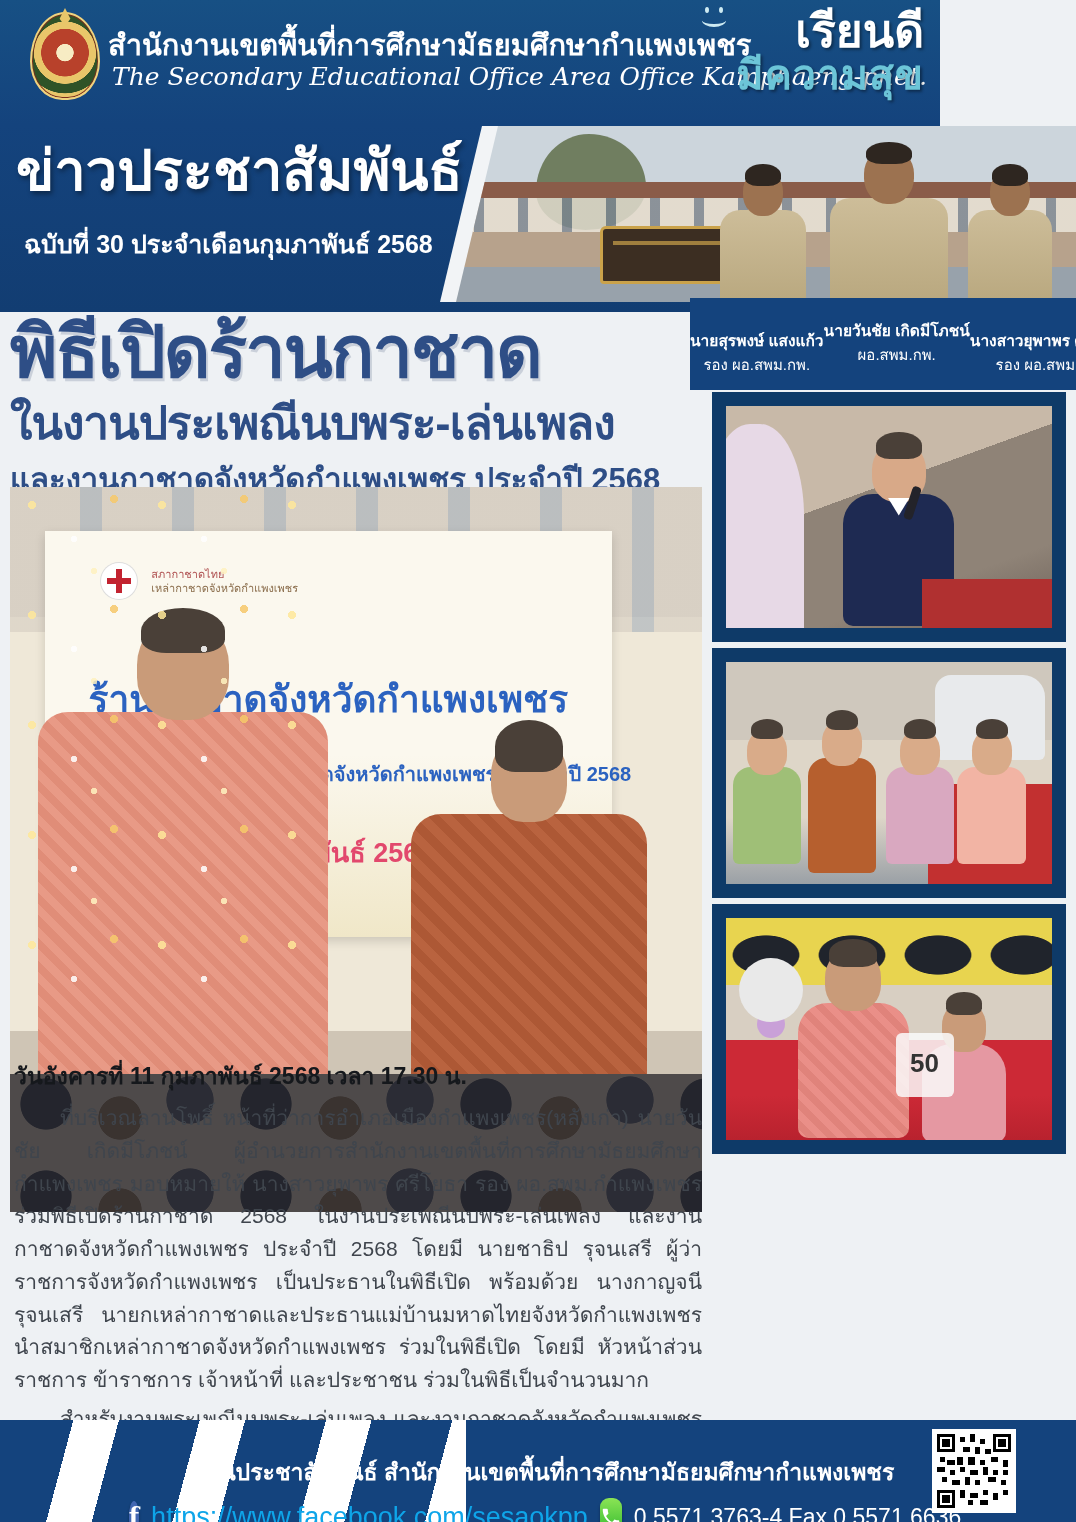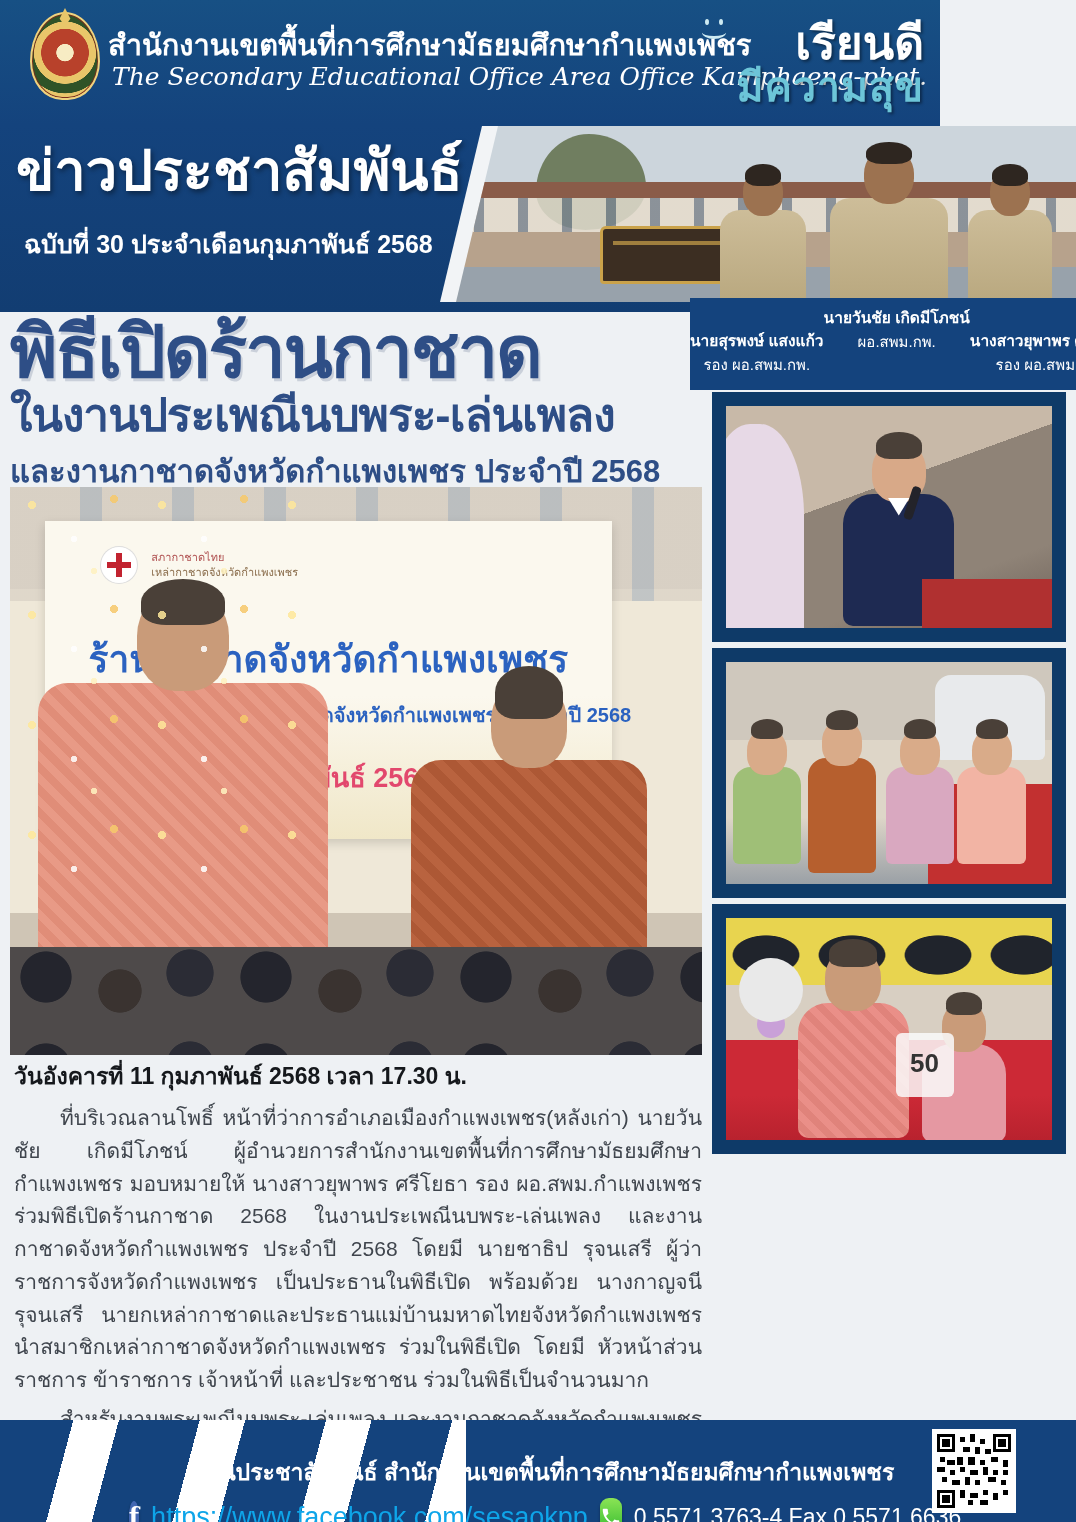--- a/index.html
+++ b/index.html
@@ -17,21 +17,21 @@
     width:70px; height:88px; border-radius:50% 50% 46% 46%/56% 56% 44% 44%;
     background:
       radial-gradient(circle at 50% 46%, #f7ecc4 0 15%, #b8412b 16% 42%, #e9c66a 43% 55%, #2f5327 56% 72%, #e9c66a 73% 84%, #b8412b 85% 100%);
     border:2px solid #f0d27e; box-shadow:0 0 0 1px #7a2d1c inset;
   }
   .logo .flame { position:absolute; left:26px; top:-4px; width:18px; height:18px;
     background:#e9c66a; clip-path:polygon(50% 0,80% 60%,50% 100%,20% 60%); }
   .org-th { position:absolute; left:108px; top:22px; font-size:29px; font-weight:700; color:#ffffff; white-space:nowrap; }
   .org-en { position:absolute; left:112px; top:62px; font-size:25px; font-style:italic; color:#ffffff;
     font-family:"DejaVu Serif","Liberation Serif",serif; white-space:nowrap; }
-  .slogan { position:absolute; right:16px; top:20px; text-align:right; line-height:1.02; }
+  .slogan { position:absolute; right:16px; top:8px; text-align:right; line-height:1.02; }
   .slogan-l1 { font-size:46px; font-weight:800; color:#ffffff; text-shadow:2px 2px 3px rgba(0,0,0,.4); position:relative; }
   .smiley { position:absolute; left:-34px; top:6px; width:24px; height:13px;
     border-bottom:3px solid #cdeaf2; border-radius:50%; display:inline-block; }
   .smiley::before,.smiley::after { content:""; position:absolute; top:-7px; width:4px; height:6px; background:#cdeaf2; border-radius:50%; }
   .smiley::before { left:3px; } .smiley::after { right:3px; }
   .slogan-l2 { font-size:41px; font-weight:800; color:#6cc5d8; text-shadow:2px 2px 3px rgba(0,0,0,.4); letter-spacing:1px; }
   .news-title { position:absolute; left:16px; top:126px; font-size:56px; font-weight:800; color:#ffffff;
     text-shadow:2px 3px 5px rgba(0,0,0,.4); white-space:nowrap; }
   .issue { position:absolute; left:24px; top:224px; font-size:25px; font-weight:600; color:#ffffff; white-space:nowrap; }
 
@@ -54,34 +54,34 @@
     position:relative; }
   .off-head::before { content:""; position:absolute; left:2px; right:2px; top:-6px; height:22px; background:#2e2620; border-radius:50% 50% 35% 35%; }
   .off-body { width:100%; height:92px; margin-top:-6px; background:linear-gradient(#cdbd99,#b9a87f); border-radius:20px 20px 0 0; }
   .off-1 { left:280px; width:86px; } .off-2 { left:390px; width:118px; } .off-2 .off-head { width:50px; height:56px; } .off-2 .off-body{ height:104px; }
   .off-3 { left:528px; width:84px; }
 
   
   .names-bar { position:absolute; left:690px; top:298px; width:386px; height:92px;
     background:#14437d; color:#fff; display:grid; grid-template-columns:1.02fr 1.05fr 1.02fr; }
   .name-cell { text-align:center; }
-  .name-cell.center { padding-top:7px; }
+  .name-cell.center { padding-top:20px; }
   .name-cell.side { padding-top:30px; }
   .person-name { font-size:15.5px; font-weight:700; white-space:nowrap; }
   .person-title { font-size:15px; }
 
   
   .headline { position:absolute; left:10px; top:316px; width:706px; color:#2e4e86; }
   .h-l1 { font-size:72px; font-weight:700; line-height:1.02; letter-spacing:-2px; white-space:nowrap;
     text-shadow:2px 3px 0 rgba(40,60,100,.18); }
-  .h-l2 { font-size:46px; font-weight:800; line-height:1.05; letter-spacing:-1px; white-space:nowrap; margin-top:2px; }
+  .h-l2 { font-size:46px; font-weight:800; line-height:1.05; letter-spacing:-1px; white-space:nowrap; margin-top:10px; }
   .h-l3 { font-size:31px; font-weight:800; white-space:nowrap; margin-top:6px; }
 
   
-  .main-photo { position:absolute; left:10px; top:487px; width:692px; height:568px; overflow:hidden;
+  .main-photo { position:absolute; left:10px; top:487px; width:692px; height:725px; overflow:hidden;
     background:linear-gradient(180deg,#d9d1c5 0 18%,#efe8d8 18% 75%,#cfc5b5 75% 100%); }
   .mp-bldg { position:absolute; left:0; top:0; width:100%; height:20%;
     background:repeating-linear-gradient(90deg,#d8d0c4 0 70px,#aeb6bd 70px 92px); opacity:.7; }
   .mp-banner { position:absolute; left:5%; top:6%; width:82%; height:56%;
     background:linear-gradient(180deg,#fbf8ee 0 55%,#f0e7c8 100%); box-shadow:0 4px 10px rgba(0,0,0,.15); }
   .redcross-row { position:absolute; left:10%; top:8%; display:flex; align-items:center; gap:14px; }
   .redcross { width:36px; height:36px; background:#fff; border-radius:50%; position:relative; box-shadow:0 0 0 1px #ddd; }
   .redcross::before { content:""; position:absolute; left:15px; top:6px; width:6px; height:24px; background:#c22330; }
   .redcross::after { content:""; position:absolute; left:6px; top:15px; width:24px; height:6px; background:#c22330; }
   .rc-labels { font-size:11px; color:#b05252; line-height:1.3; }

